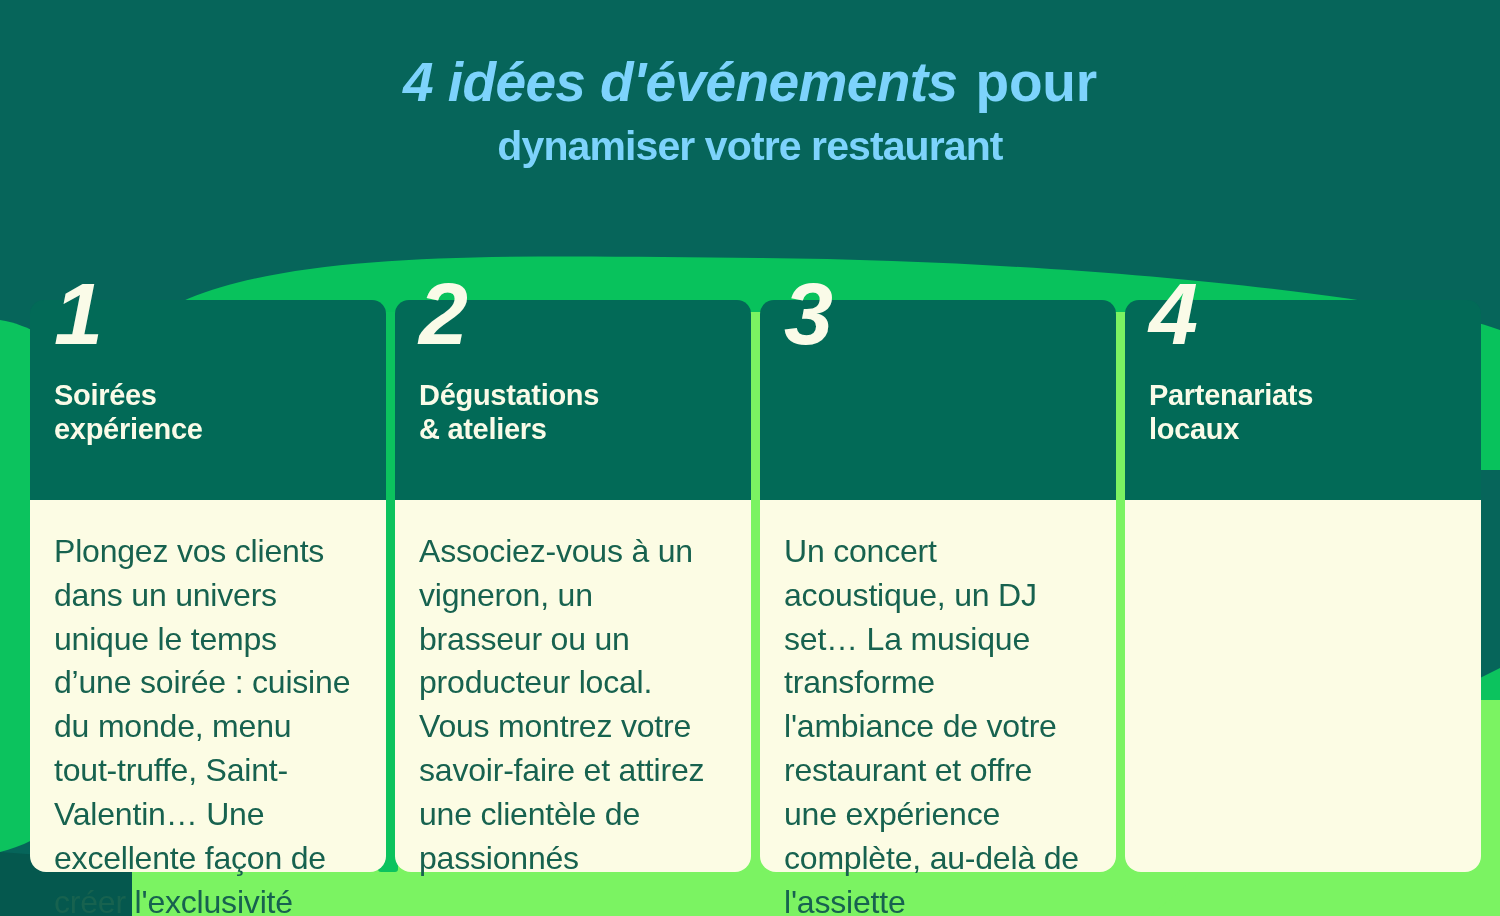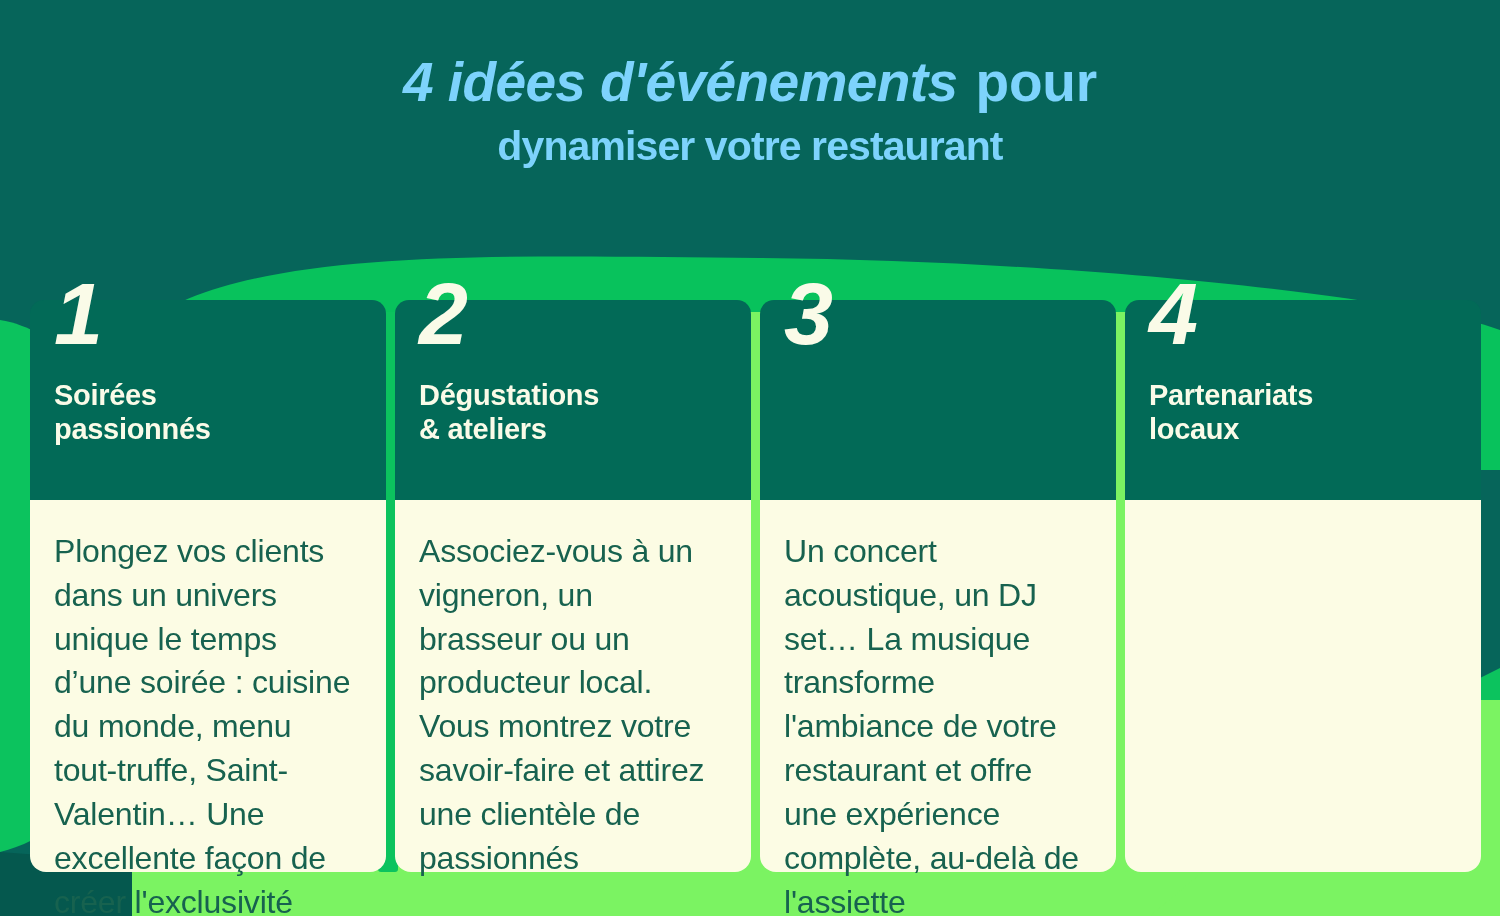--- a/index.html
+++ b/index.html
@@ -128,21 +128,21 @@
 </div>
 
 <div class="cards">
 
   <div class="card card-1">
     <div class="card-stripe"></div>
     <div class="card-head"></div>
     <div class="card-body-panel"></div>
     <div class="card-num">1</div>
     <div class="card-title">Soirées
-passionnés</div>
+expérience</div>
     <div class="card-body">Plongez vos clients dans un univers unique le temps d’une soirée : cuisine du monde, menu tout-truffe, Saint-Valentin… Une excellente façon de créer l'exclusivité</div>
   </div>
 
   <div class="card card-2">
     <div class="card-stripe"></div>
     <div class="card-head"></div>
     <div class="card-body-panel"></div>
     <div class="card-num">2</div>
     <div class="card-title">Dégustations
 &amp; ateliers</div>

